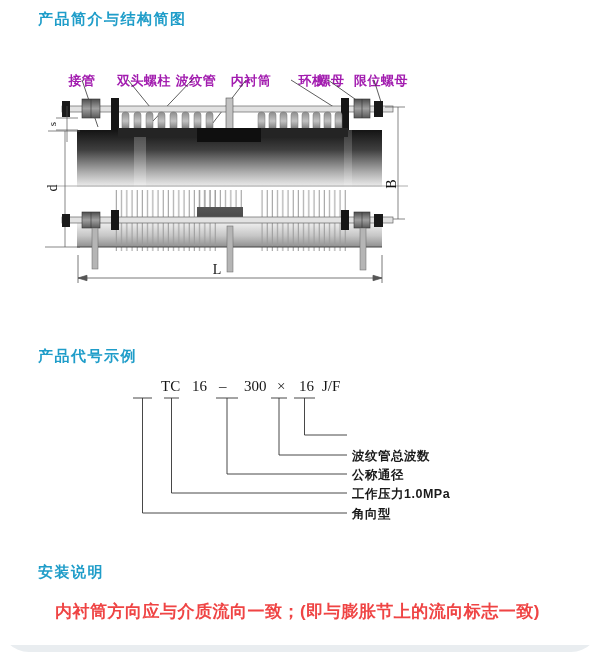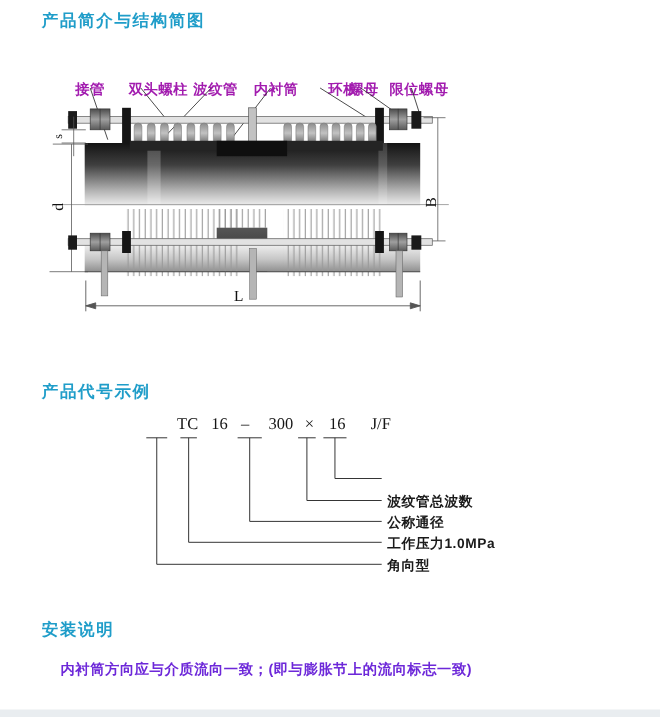--- a/index.html
+++ b/index.html
@@ -1,31 +1,31 @@
 <!DOCTYPE html>
 <html><head>
 <meta charset="utf-8">
 <style>
   html,body{margin:0;padding:0;background:#fff;}
   .page{position:relative;width:600px;height:652px;background:#ffffff;overflow:hidden;
-        font-family:"Liberation Sans",sans-serif;}
+        font-family:"Liberation Sans",sans-serif;border-radius:29px;}
   .heading{position:absolute;left:38px;color:#1f9dc9;font-size:15px;font-weight:bold;
            letter-spacing:1.5px;white-space:nowrap;}
   .h-intro{top:10px}
   .h-code{top:347px}
   .h-install{top:563px}
   .part-label{position:absolute;top:72px;transform:translateX(-50%);font-size:13px;
               font-weight:bold;color:#a21caf;white-space:nowrap;letter-spacing:0.5px;}
   .diagram-svg{position:absolute;left:0;top:60px;}
   .callout-svg{position:absolute;left:0;top:330px;}
   .token{position:absolute;top:378px;font-family:"Liberation Serif",serif;font-size:15px;
          color:#151515;white-space:nowrap;margin-left:28px;}
   .callout-label{position:absolute;left:352px;font-size:12.5px;font-weight:600;color:#1a1a1a;
                  white-space:nowrap;letter-spacing:0.5px;}
-  .note-line{position:absolute;left:55px;font-size:13px;font-weight:600;color:#6d28d9;
+  .note-line{position:absolute;left:55px;font-size:17px;font-weight:600;color:#ef4444;
              white-space:nowrap;letter-spacing:0.5px;}
   .footer-bar{position:absolute;left:0;bottom:0;width:600px;height:7px;background:#e9edf0;}
   svg text.dim{font-family:"Liberation Serif",serif;fill:#111;}
 </style>
 </head>
 <body>
 
 <div class="page">
 
   <div class="heading h-intro">产品简介与结构简图</div>
@@ -187,21 +187,21 @@
   </svg>
 
   <div class="heading h-code">产品代号示例</div>
 
   <span class="token" style="left:133px">TC</span>
   <span class="token" style="left:164px">16</span>
   <span class="token" style="left:191px">–</span>
   <span class="token" style="left:216px">300</span>
   <span class="token" style="left:249px">×</span>
   <span class="token" style="left:271px">16</span>
-  <span class="token" style="left:309px">J/F</span>
+  <span class="token" style="left:294px">J/F</span>
 
   <svg class="callout-svg" width="600" height="200" viewBox="0 0 600 200">
     <g stroke="#333" stroke-width="0.9" fill="none">
 
       <line x1="133" y1="68" x2="152" y2="68"></line>
       <line x1="164" y1="68" x2="179" y2="68"></line>
       <line x1="216" y1="68" x2="238" y2="68"></line>
       <line x1="271" y1="68" x2="287" y2="68"></line>
       <line x1="294" y1="68" x2="315" y2="68"></line>
 

